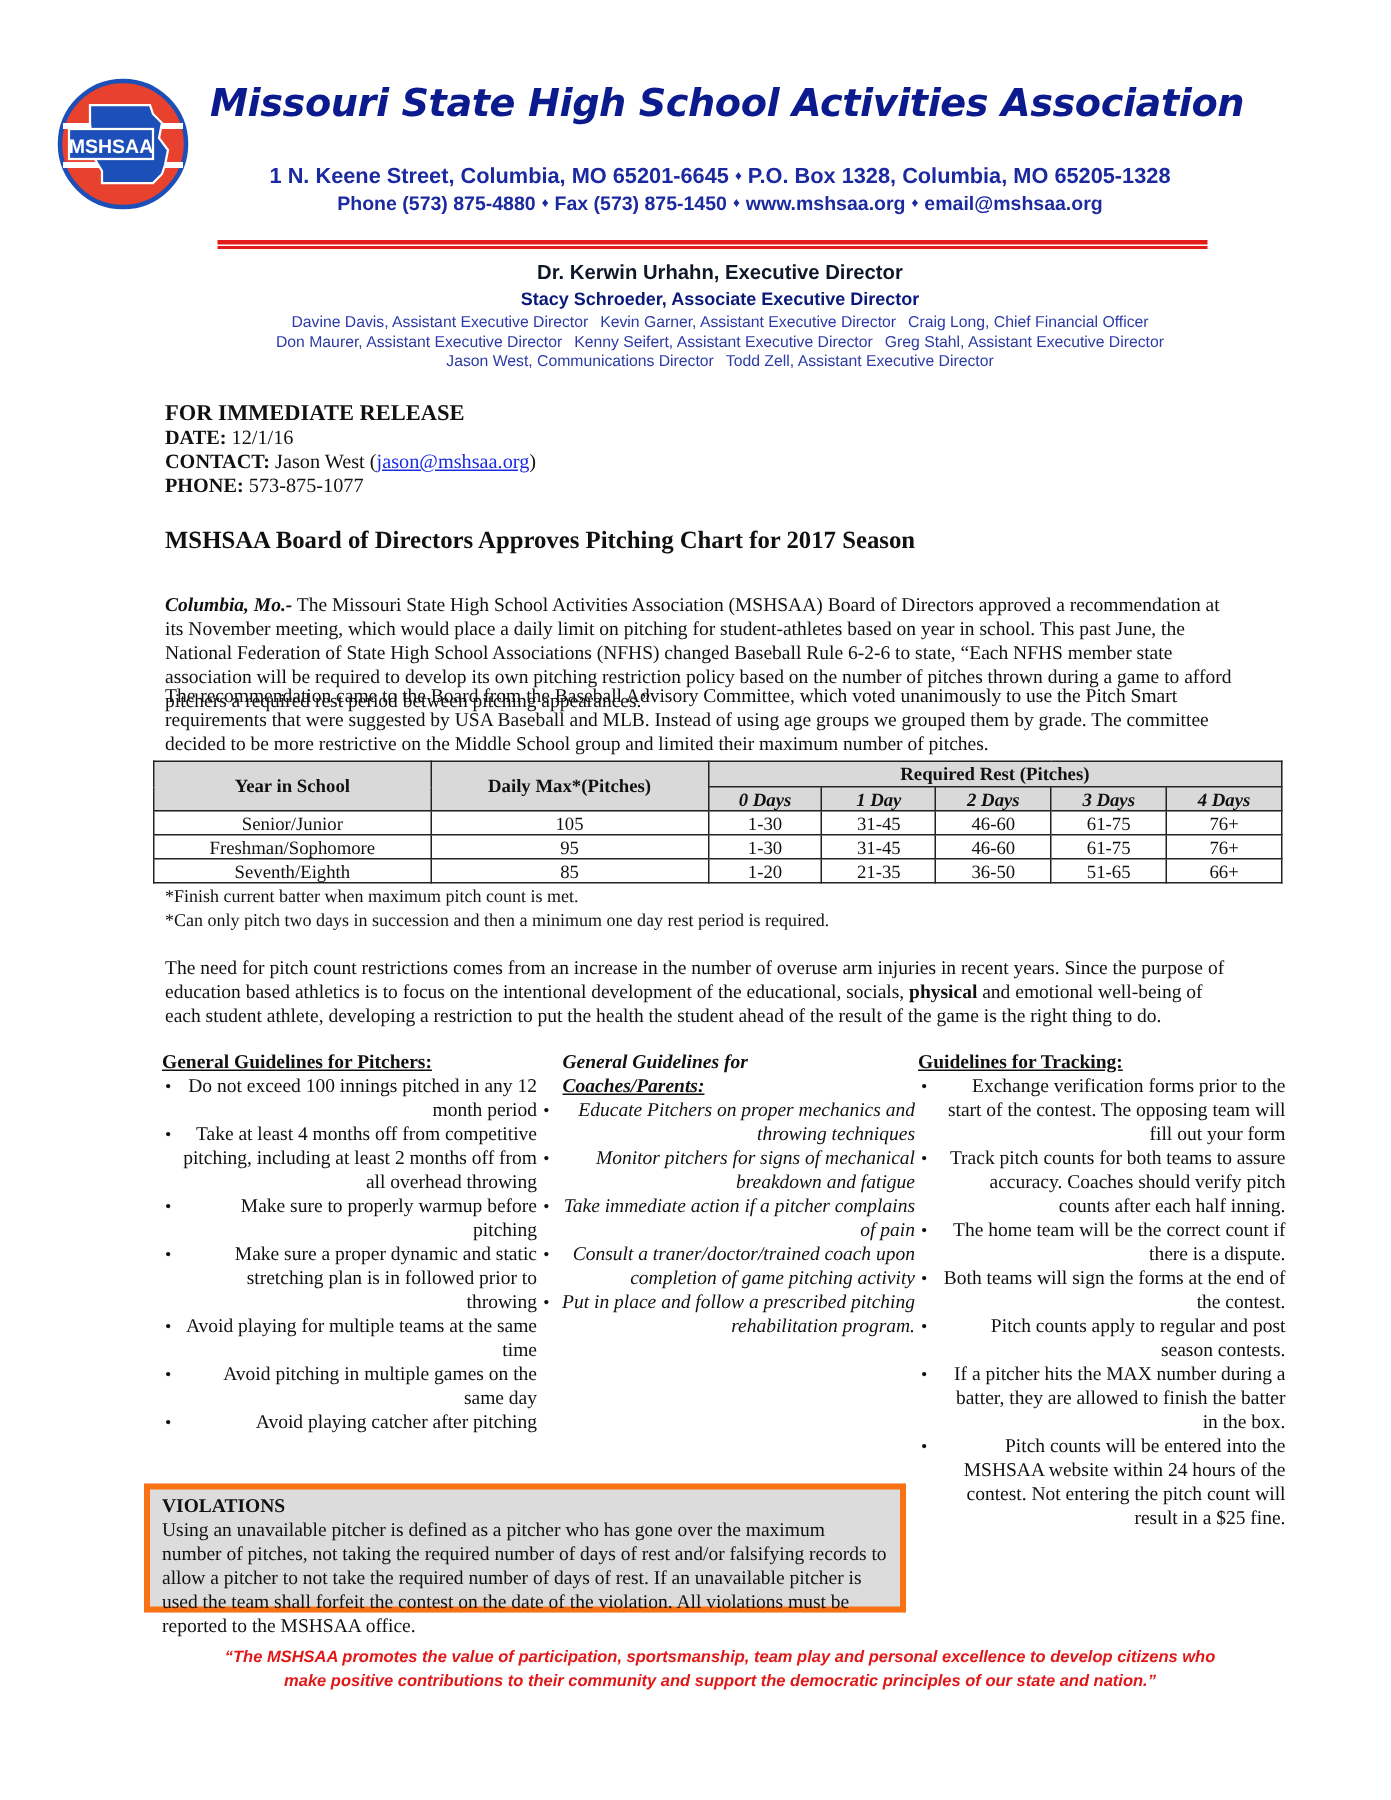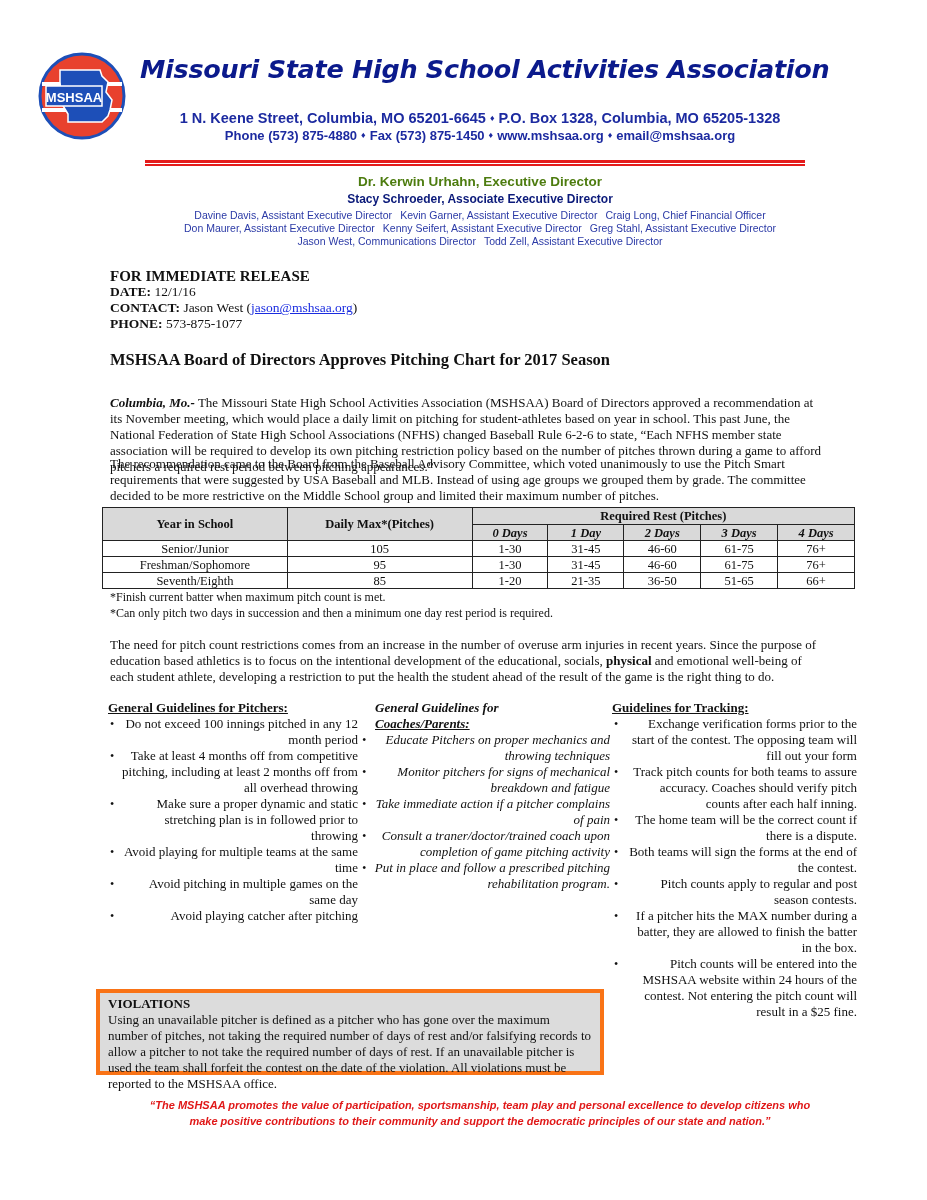--- a/index.html
+++ b/index.html
@@ -9,21 +9,21 @@
   .logo { position: absolute; left: 38px; top: 52px; width: 88px; height: 88px; }
   .org-title { position: absolute; left: 140px; top: 54px; width: 760px; font-family: "DejaVu Sans", sans-serif; font-weight: bold; font-style: italic; font-size: 25.5px; color: #0b1a8c; letter-spacing: -0.3px; white-space: nowrap; }
   .addr { position: absolute; left: 150px; width: 660px; text-align: center; font-family: "Liberation Sans", sans-serif; font-weight: bold; color: #1c2aa0; white-space: nowrap; }
   .addr1 { top: 110px; font-size: 14.5px; }
   .addr2 { top: 128px; font-size: 13px; }
   .sep { color: #1c2aa0; font-size: 9px; vertical-align: 2px; margin: 0 4px; }
 
   .red-rule { position: absolute; left: 145px; top: 160px; width: 660px; height: 6px; border-top: 3px solid #e41b1b; border-bottom: 2px solid #e41b1b; }
 
   .staff { position: absolute; left: 150px; width: 660px; text-align: center; font-family: "Liberation Sans", sans-serif; white-space: nowrap; }
-  .staff-ed { top: 174px; font-size: 13.5px; font-weight: bold; color: #4d7c0f; }
+  .staff-ed { top: 174px; font-size: 13.5px; font-weight: bold; color: #0f172a; }
   .staff-assoc { top: 192px; font-size: 12px; font-weight: bold; color: #0b1a7a; }
   .staff-line { font-size: 10.5px; color: #2b3aa6; }
   .staff-l1 { top: 209px; } .staff-l2 { top: 222px; } .staff-l3 { top: 235px; }
   .staff-line span { margin: 0 4px; }
 
   .release { position: absolute; left: 110px; top: 268px; line-height: 16px; font-size: 13.5px; }
   .release .big { font-size: 15px; font-weight: bold; }
   .release b { font-weight: bold; }
   .release a { color: #1a2ce0; text-decoration: underline; }
 
@@ -162,20 +162,21 @@
 <div class="foot foot1">*Finish current batter when maximum pitch count is met.</div>
 <div class="foot foot2">*Can only pitch two days in succession and then a minimum one day rest period is required.</div>
 
 <div class="para p3"><span>The need for pitch count restrictions comes from an increase in the number of overuse arm injuries in recent years.  Since the purpose of education based athletics is to focus on the intentional development of the educational, socials, </span><b>physical</b><span> and emotional well-being of each student athlete, developing a restriction to put the health the student ahead of the result of the game is the right thing to do.</span></div>
 
 <div class="col col1">
   <div class="col-head"><u>General Guidelines for Pitchers:</u></div>
   <ul>
     <li>Do not exceed 100 innings pitched in any 12 month period</li>
     <li>Take at least 4 months off from competitive pitching, including at least 2 months off from all overhead throwing</li>
+    <li>Make sure to properly warmup before pitching</li>
     <li>Make sure a proper dynamic and static stretching plan is in followed prior to throwing</li>
     <li>Avoid playing for multiple teams at the same time</li>
     <li>Avoid pitching in multiple games on the same day</li>
     <li>Avoid playing catcher after pitching</li>
   </ul>
 </div>
 
 <div class="col col2">
   <div class="col-head">General Guidelines for</div>
   <div class="col-head"><u>Coaches/Parents:</u></div>

